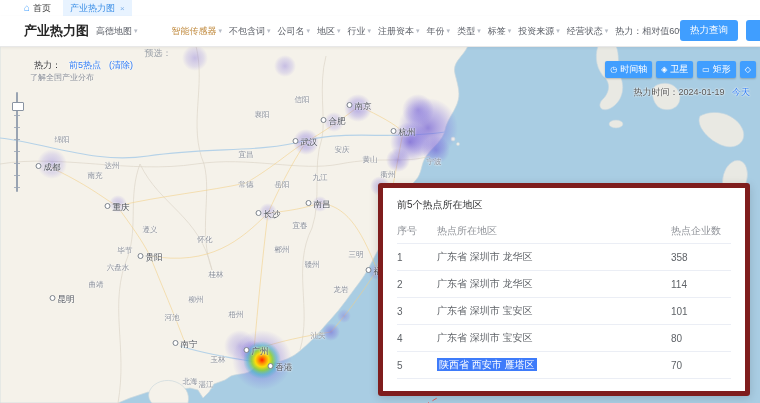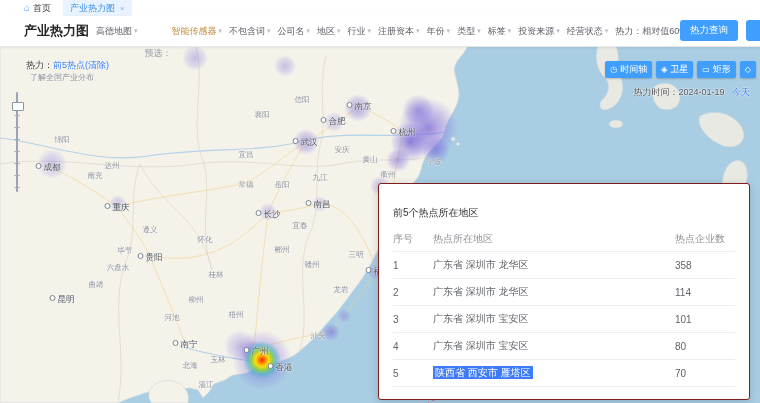--- a/index.html
+++ b/index.html
@@ -37,42 +37,42 @@
   .river{fill:none;stroke:#b5d2e8;stroke-width:1.2;}
   .road{fill:none;stroke:rgba(243,205,130,.55);stroke-width:1;}
   .ninedash{fill:none;stroke:#e06060;stroke-width:1;stroke-dasharray:5 4;}
   #city-labels{position:absolute;inset:0;pointer-events:none;}
   #city-labels span{position:absolute;transform:translate(-50%,-50%);font-size:7.5px;color:#8a8f99;
     white-space:nowrap;text-shadow:0 0 2px #fff,0 0 2px #fff;}
   #city-labels span.major{font-size:8.5px;color:#4a4f57;}
   #city-labels span.major::before{content:"";display:inline-block;width:4px;height:4px;border:1px solid #7d848d;
     background:#fff;border-radius:50%;margin-right:2px;vertical-align:1px;}
   
-  .stats{position:absolute;left:26px;top:13px;display:flex;gap:0;align-items:center;font-size:9px;color:#333;
+  .stats{position:absolute;left:34px;top:13px;display:flex;gap:8px;align-items:center;font-size:9px;color:#333;
     text-shadow:0 0 2px #fff,0 0 3px #fff;}
   .stat{display:flex;}
   .stat-val{color:#2f7bf5;}
   .link{color:#2f7bf5;text-decoration:none;cursor:pointer;}
   .stats-sub{position:absolute;left:30px;top:26px;font-size:8px;color:#8a8f99;text-shadow:0 0 2px #fff;}
   
   .map-controls{position:absolute;top:15px;right:4px;display:flex;gap:4px;}
   .mbtn{background:#409eff;color:#fff;font-size:9px;padding:2px 5px;border-radius:2px;display:flex;
     align-items:center;gap:3px;cursor:pointer;box-shadow:0 1px 2px rgba(0,0,0,.2);}
   .mbtn .ico{font-size:8px;line-height:1;}
   .heat-time{position:absolute;top:40px;right:10px;font-size:9px;color:#555;text-shadow:0 0 2px #fff,0 0 2px #fff;}
   .heat-time .link{margin-left:5px;}
   
   .zoom{position:absolute;left:12px;top:46px;width:10px;height:100px;cursor:pointer;}
   .zoom-track{position:absolute;left:4px;top:0;width:2px;height:100%;background:#9aa4b2;border-radius:1px;}
   .zoom-ticks{position:absolute;left:2px;top:0;width:6px;height:100%;
     background:repeating-linear-gradient(to bottom,transparent 0 11px,#aab3bf 11px 12px);}
   .zoom-handle{position:absolute;left:0;top:10px;width:10px;height:7px;background:#fff;border:1px solid #8a94a2;border-radius:1px;}
   
-  .panel{position:absolute;left:378px;top:137px;width:372px;background:#fff;border:1px solid #7f1d1d;
-    border-radius:3px;box-shadow:0 2px 10px rgba(0,0,0,.15);padding:22px 14px 12px;box-sizing:border-box;}
+  .panel{position:absolute;left:378px;top:137px;width:372px;background:#fff;border:5px solid #7f1d1d;
+    border-radius:3px;box-shadow:0 2px 10px rgba(0,0,0,.15);padding:10px 14px 12px;box-sizing:border-box;}
   .panel-title{font-size:10px;color:#303133;margin-bottom:8px;}
   .panel table{width:100%;border-collapse:collapse;font-size:10px;color:#5f6368;}
   .panel thead th{color:#909399;font-weight:normal;text-align:left;padding:4px 0 5px;border-bottom:1px solid #ebeef5;}
   .panel thead th:nth-child(1){width:40px;}
   .panel thead th:nth-child(3){width:60px;}
   .panel tbody td{padding:6px 0;border-bottom:1px solid #ebeef5;}
   .sel{background:#3e7bfa;color:#fff;padding:1px 2px;}
 </style>
 </head>
 <body>
@@ -302,21 +302,21 @@
       <span class="minor" style="left: 236px; top: 269px;">梧州</span>
       <span class="minor" style="left: 318px; top: 290px;">汕头</span>
       <span class="minor" style="left: 206px; top: 339px;">湛江</span>
       <span class="minor" style="left: 356px; top: 209px;">三明</span>
       <span class="minor" style="left: 341px; top: 244px;">龙岩</span>
       <span class="minor" style="left: 118px; top: 222px;">六盘水</span>
       <span class="minor" style="left: 96px; top: 239px;">曲靖</span>
       <span class="minor" style="left: 125px; top: 205px;">毕节</span>
       <span class="minor" style="left: 172px; top: 272px;">河池</span>
       <span class="minor" style="left: 218px; top: 314px;">玉林</span>
-      <span class="minor" style="left: 190px; top: 320px; text-align: right;">北海</span>
+      <span class="minor" style="left: 190px; top: 336px; text-align: right;">北海</span>
       <span class="minor" style="left: 300px; top: 180px;">宜春</span>
       <span class="minor" style="left: 420px; top: 168px;">台州</span>
       <span class="minor" style="left: 434px; top: 116px;">宁波</span>
     </div>
 
   <div class="stats">
     <span>热力：</span>
     <a class="link">前5热点</a>
     <a class="link">(清除)</a>
   </div>

